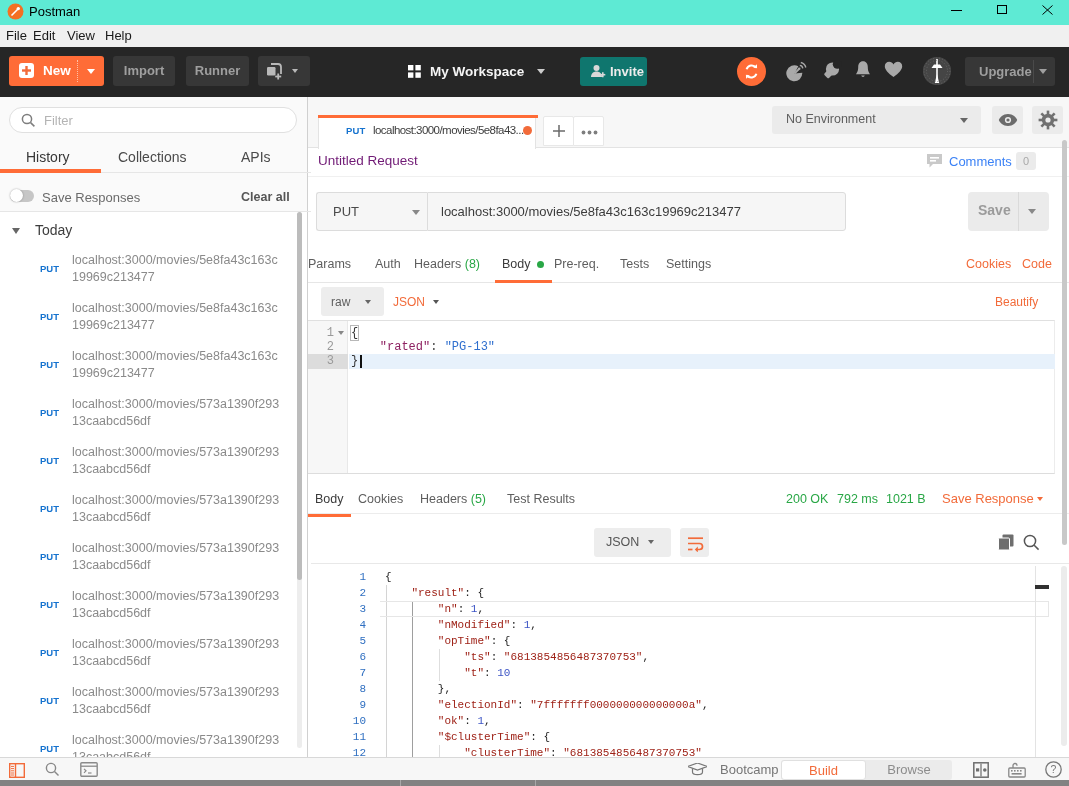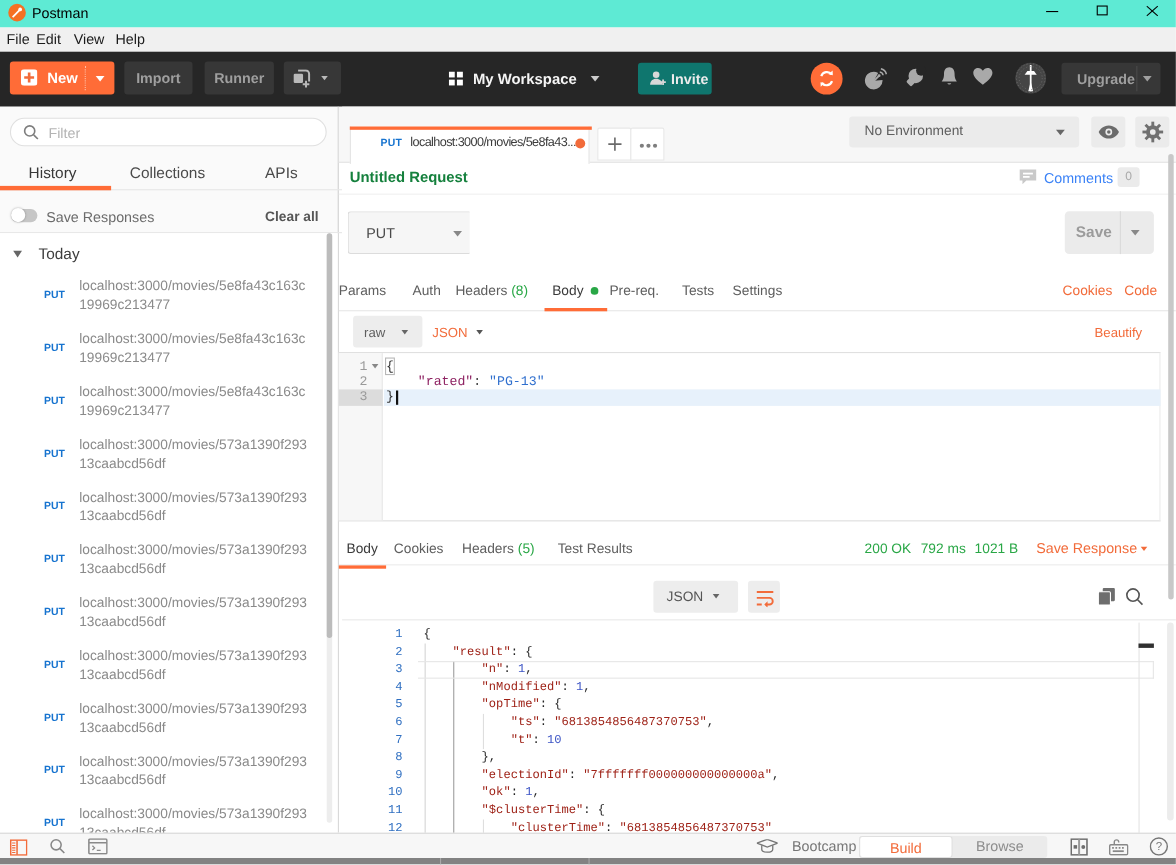--- a/index.html
+++ b/index.html
@@ -231,32 +231,35 @@
           <rect x="9.7" y="16.2" width="2.6" height="4.2" transform="rotate(45 11 11)"></rect>
           <rect x="1.6" y="9.7" width="4.2" height="2.6" transform="rotate(45 11 11)"></rect>
           <rect x="16.2" y="9.7" width="4.2" height="2.6" transform="rotate(45 11 11)"></rect>
         </g>
         <circle cx="11" cy="11" r="2.6" fill="#ebebeb"></circle>
       </g>
     </svg>
   </div>
 
   <div class="abs" style="left:-3px;top:79px;width:761px;height:1px;background:#f0f0f0;"></div>
-  <span class="abs" style="left:7px;top:56px;font-size:13.5px;font-weight:bold;color:#15803d;">Untitled Request</span>
+  <span class="abs" style="left:7px;top:56px;font-size:13.5px;font-weight:normal;color:#701a75;">Untitled Request</span>
   <svg class="abs" style="left:615px;top:56px;" width="17" height="16" viewBox="0 0 17 16">
     <path d="M1 1 h15 v10 h-9 l-3.5 3.5 v-3.5 h-2.5 z" fill="#c9c9c9"></path>
     <rect x="4" y="4" width="9" height="1.6" fill="#fff"></rect>
     <rect x="4" y="7" width="6" height="1.6" fill="#fff"></rect>
   </svg>
   <span class="abs" style="left:638px;top:57px;font-size:13px;color:#3b82f6;">Comments</span>
   <div class="abs" style="left:705px;top:55px;width:20px;height:18px;background:#ebebeb;border-radius:3px;color:#a9a9a9;font-size:11px;text-align:center;line-height:18px;">0</div>
 
   <div class="abs" style="left:5px;top:95px;width:111px;height:39px;background:#f6f6f6;border:1px solid #dcdcdc;border-radius:3px 0 0 3px;border-right:none;">
     <span class="abs" style="left:16px;top:11px;font-size:13px;color:#4a4a4a;">PUT</span>
     <div class="abs tri-down" style="left:95px;top:17px;border-top-color:#888;"></div>
+  </div>
+  <div class="abs" style="left:116px;top:95px;width:419px;height:39px;background:#f6f6f6;border:1px solid #dcdcdc;border-radius:0 3px 3px 0;">
+    <span class="abs" style="left:13px;top:11px;font-size:13px;color:#3c3c3c;">localhost:3000/movies/5e8fa43c163c19969c213477</span>
   </div>
   <div class="abs" style="left:657px;top:95px;width:81px;height:39px;background:#ebebeb;border-radius:4px;">
     <span class="abs" style="left:10px;top:10px;font-size:14px;font-weight:bold;color:#9b9b9b;">Save</span>
     <div class="abs" style="left:50px;top:0;height:39px;border-left:1px solid #dadada;"></div>
     <div class="abs tri-down" style="left:60px;top:17px;border-top-color:#888;"></div>
   </div>
 
   <div class="abs" style="left:-3px;top:153px;width:761px;height:33px;border-bottom:1px solid #e6e6e6;font-size:12.5px;color:#5e5e5e;">
     <span class="abs" style="left:0;top:7px;">Params</span>
     <span class="abs" style="left:67px;top:7px;">Auth</span>

